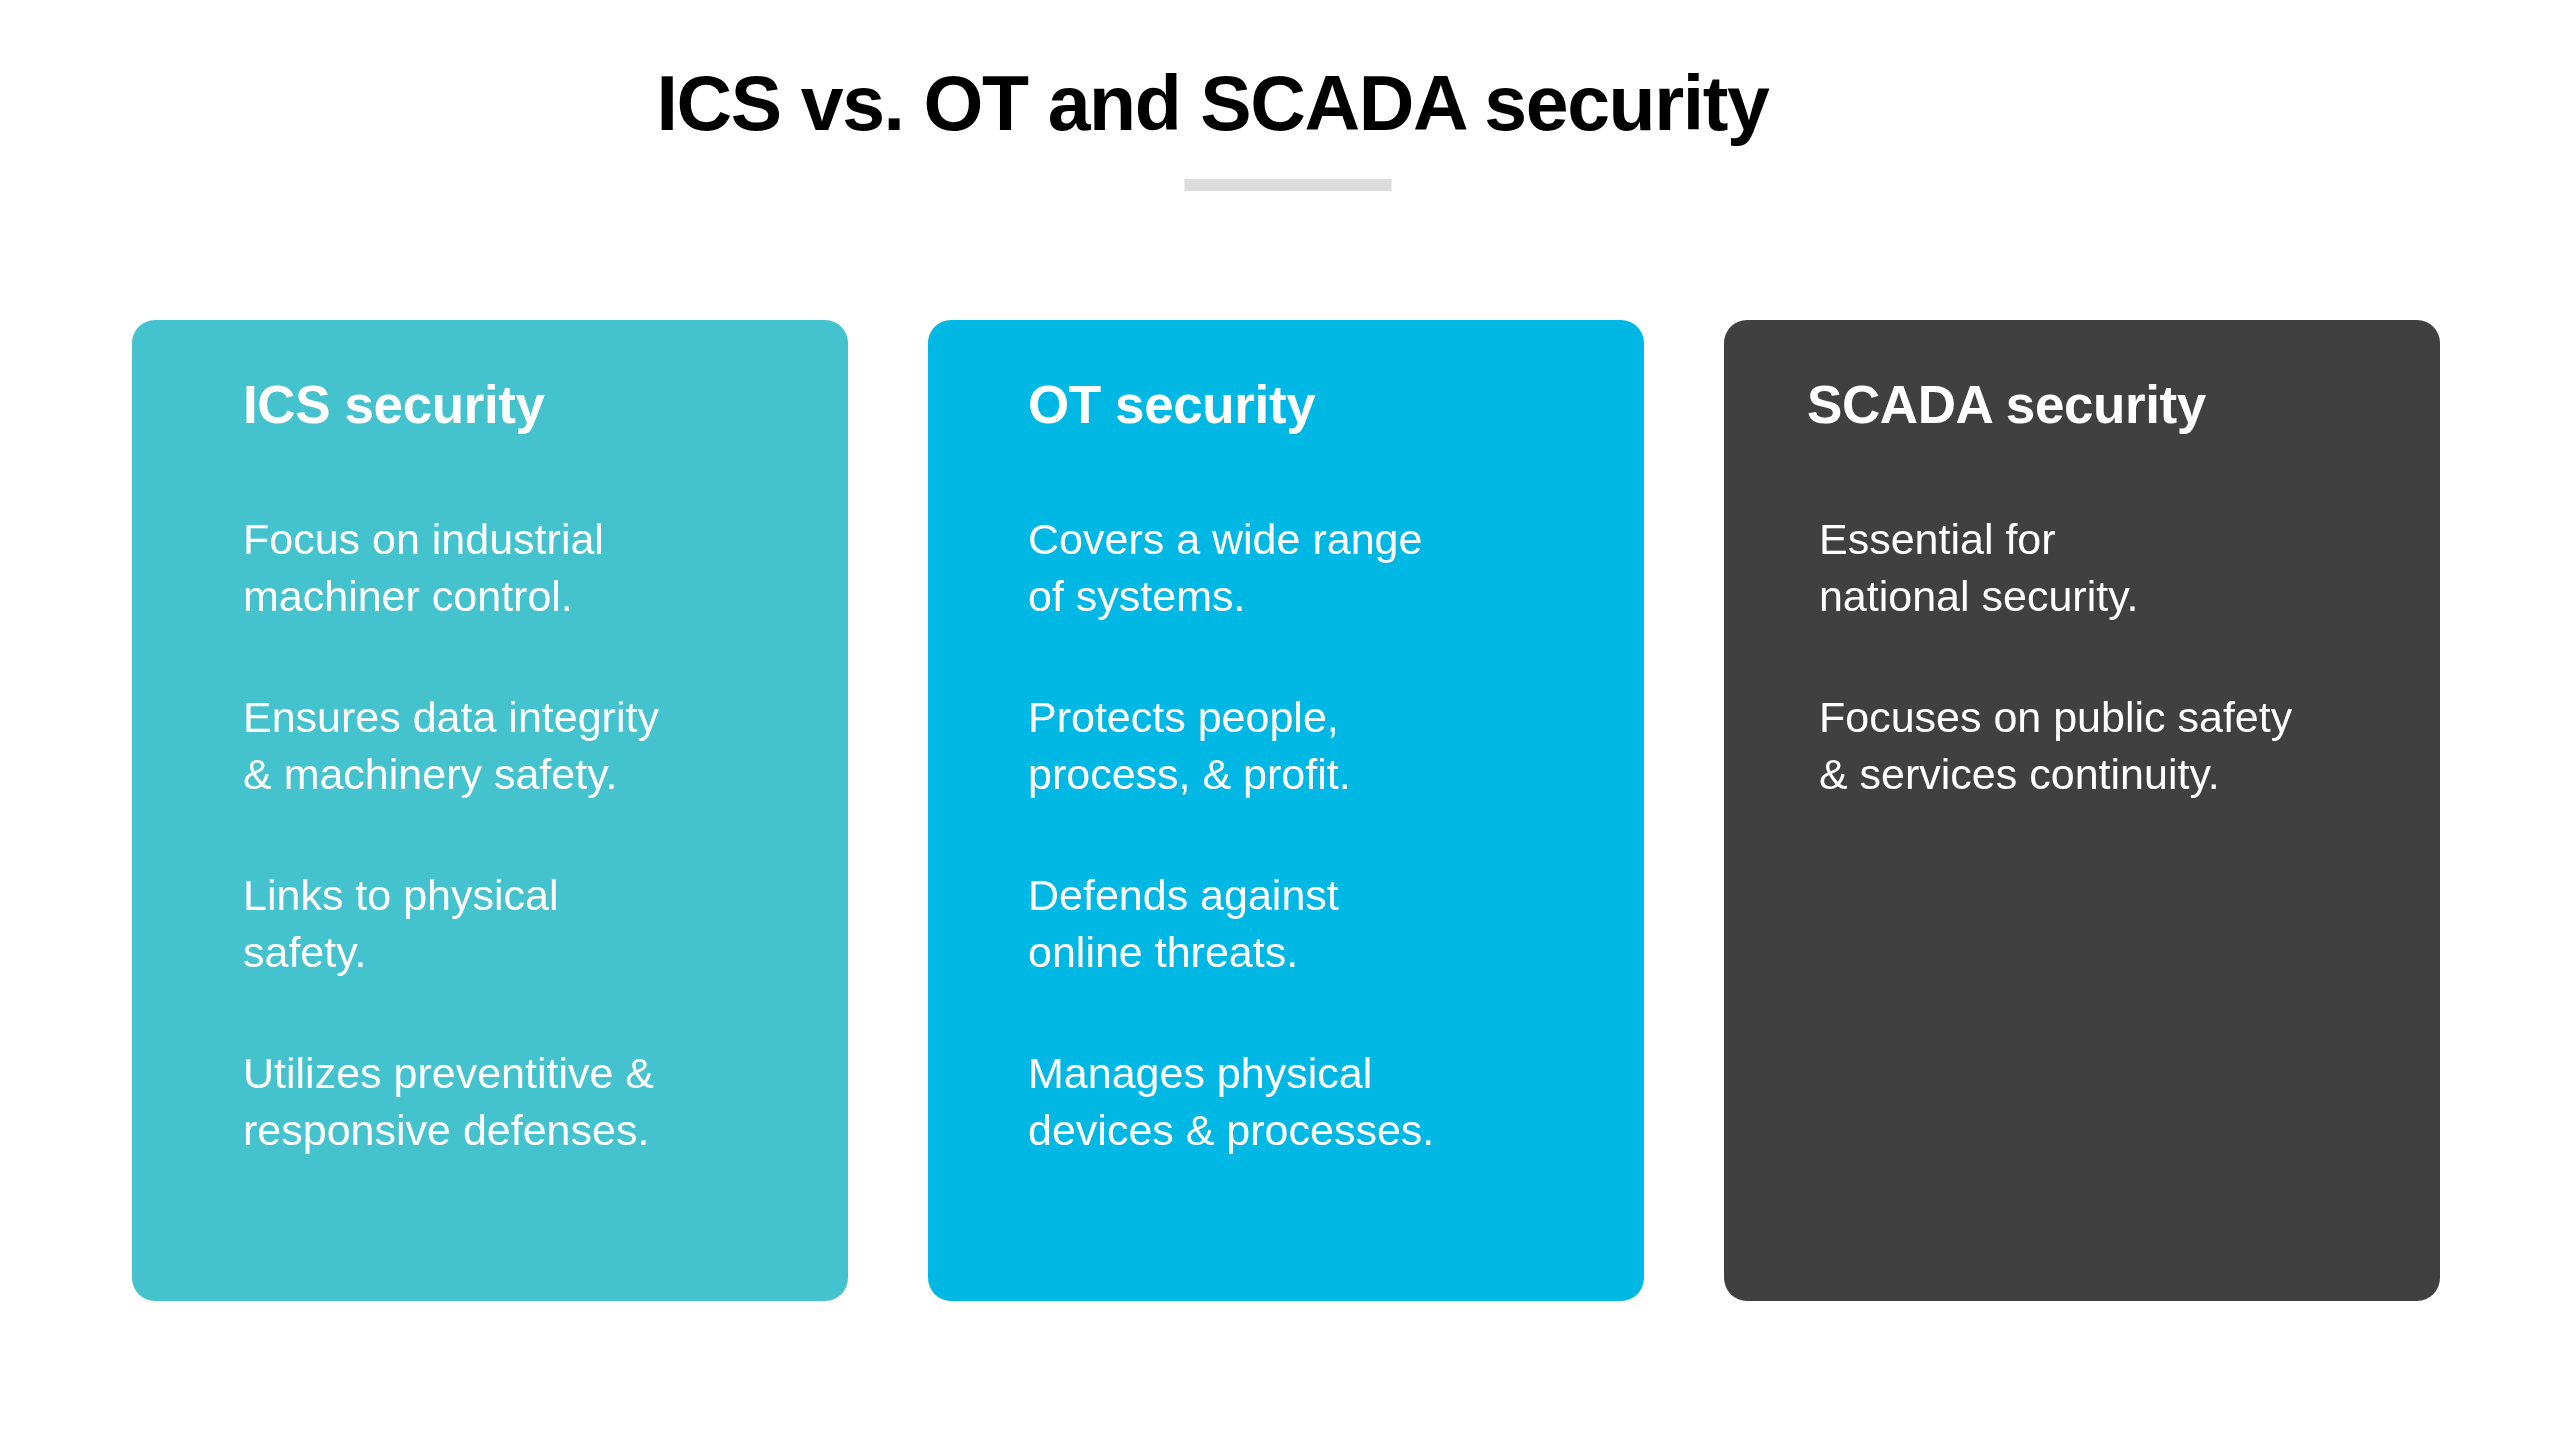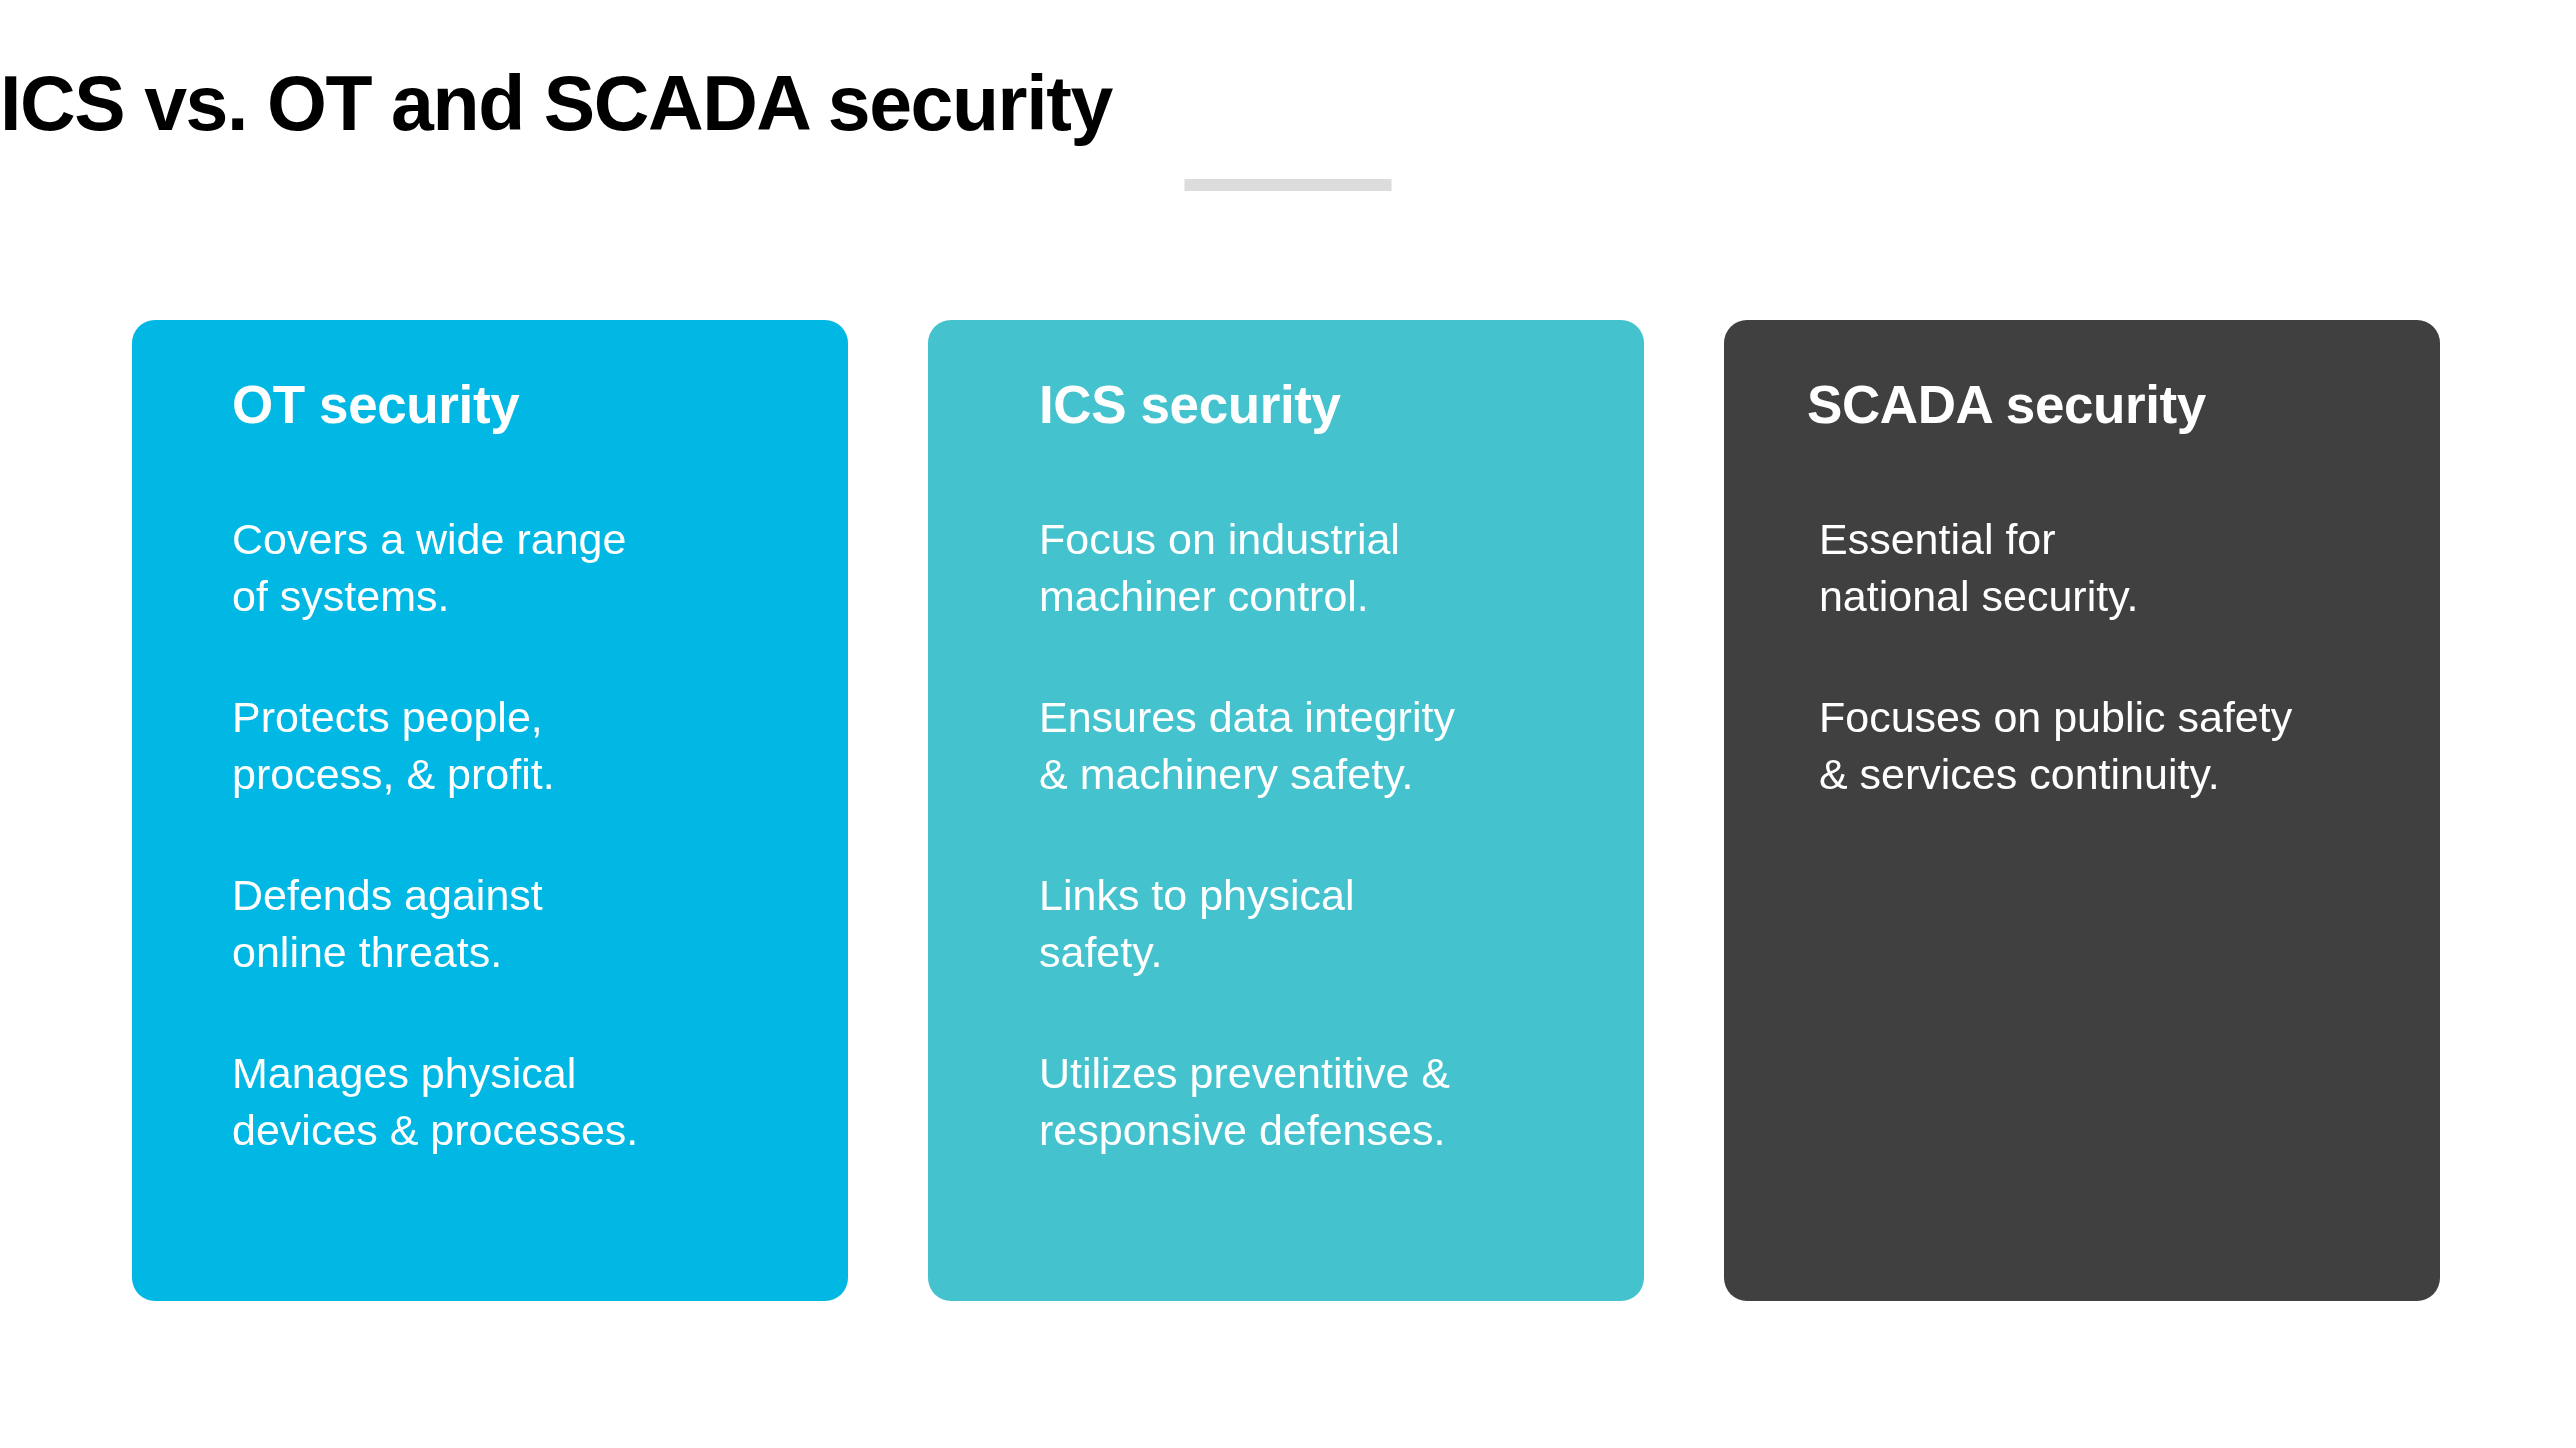--- a/index.html
+++ b/index.html
@@ -9,21 +9,21 @@
     font-family: "Liberation Sans", sans-serif;
     position: relative;
     overflow: hidden;
   }
 
   .title {
     position: absolute;
     top: 61px;
     left: 0;
     width: 2425px;
-    text-align: left;
+    text-align: center;
     font-size: 77px;
     font-weight: 700;
     letter-spacing: -1.4px;
     line-height: 1.1;
     color: #000000;
   }
 
   .divider {
     position: absolute;
     top: 179px;
@@ -72,42 +72,42 @@
 </style>
 </head>
 <body>
 
 <h1 class="title" style="color: rgb(0, 0, 0);">ICS vs. OT and SCADA security</h1>
 
 <div class="divider" style="background-color: rgb(220, 220, 220);"></div>
 
 <div class="cards">
 
+  <section class="card card--ics" style="background-color: rgb(68, 194, 206);">
+    <h2 class="card-heading">ICS security</h2>
+    <p class="card-point">Focus on industrial
+machiner control.</p>
+    <p class="card-point">Ensures data integrity
+&amp; machinery safety.</p>
+    <p class="card-point">Links to physical
+safety.</p>
+    <p class="card-point">Utilizes preventitive &amp;
+responsive defenses.</p>
+  </section>
+
   <section class="card card--ot" style="background-color: rgb(0, 184, 227);">
     <h2 class="card-heading">OT security</h2>
     <p class="card-point">Covers a wide range
 of systems.</p>
     <p class="card-point">Protects people,
 process, &amp; profit.</p>
     <p class="card-point">Defends against
 online threats.</p>
     <p class="card-point">Manages physical
 devices &amp; processes.</p>
-  </section>
-
-  <section class="card card--ics" style="background-color: rgb(68, 194, 206);">
-    <h2 class="card-heading">ICS security</h2>
-    <p class="card-point">Focus on industrial
-machiner control.</p>
-    <p class="card-point">Ensures data integrity
-&amp; machinery safety.</p>
-    <p class="card-point">Links to physical
-safety.</p>
-    <p class="card-point">Utilizes preventitive &amp;
-responsive defenses.</p>
   </section>
 
   <section class="card card--scada" style="background-color: #404040;">
     <h2 class="card-heading">SCADA security</h2>
     <p class="card-point"> Essential for
  national security.</p>
     <p class="card-point"> Focuses on public safety
  &amp; services continuity.</p>
   </section>
 

